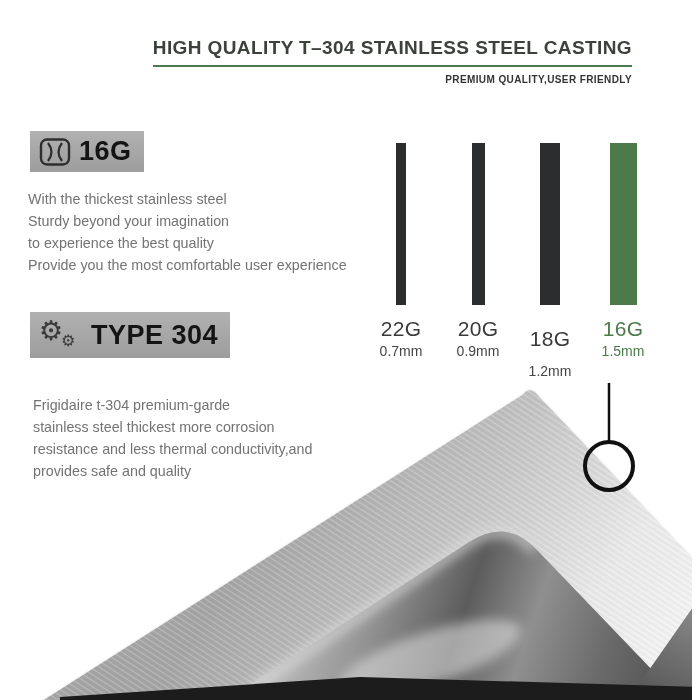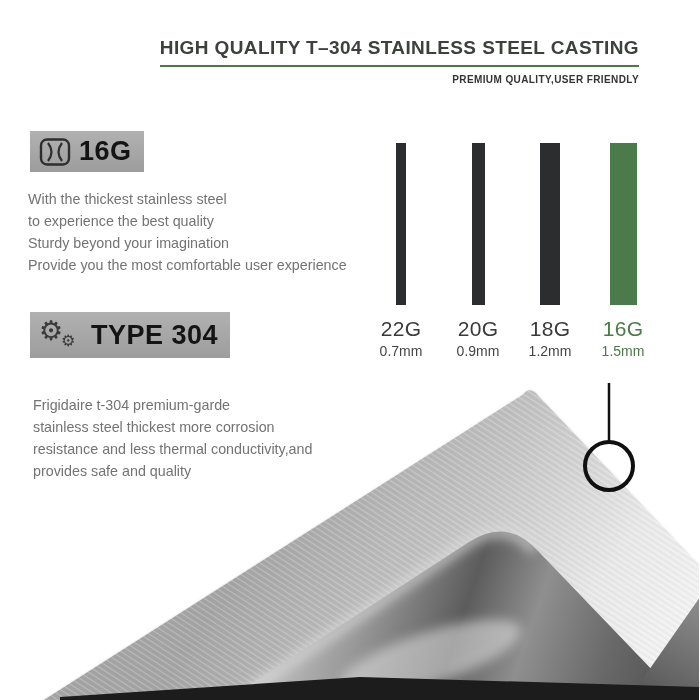--- a/index.html
+++ b/index.html
@@ -1,19 +1,18 @@
 <!DOCTYPE html>
 <html><head>
 <meta charset="utf-8">
 <style>
   html,body{margin:0;padding:0;background:#ffffff;}
   .canvas{
     position:relative;width:692px;height:700px;overflow:hidden;background:#ffffff;
     font-family:"Liberation Sans",sans-serif;
-    padding-left:7px;
   }
   
   .header{position:absolute;top:37px;right:60px;display:flex;flex-direction:column;align-items:flex-end;}
   .title{font-size:19px;font-weight:bold;color:#3c413c;letter-spacing:.4px;white-space:nowrap;}
   .title-underline{height:2px;background:#4d7a4a;align-self:stretch;margin-top:6px;}
   .subtitle{font-size:10px;font-weight:bold;color:#333333;letter-spacing:.4px;margin-top:7px;white-space:nowrap;}
   
   .badge{position:absolute;display:flex;align-items:center;gap:8px;
     background:linear-gradient(#b1b1b1,#9d9d9d);padding:0 12px 0 9px;}
   .badge-16g{left:30px;top:131px;height:41px;}
@@ -51,22 +50,22 @@
         <rect x="2" y="3.5" width="28" height="25" rx="6" fill="none" stroke="#2e2e2e" stroke-width="2.4"></rect>
         <path d="M9,7 Q16,16 9,25" fill="none" stroke="#2e2e2e" stroke-width="2.2"></path>
         <path d="M23,7 Q16,16 23,25" fill="none" stroke="#2e2e2e" stroke-width="2.2"></path>
       </svg>
     </span>
     <span class="badge-label">16G</span>
   </div>
 
   <div class="para para-16g">
     <div>With the thickest stainless steel</div>
+    <div>Sturdy beyond your imagination</div>
     <div>to experience the best quality</div>
-    <div>Sturdy beyond your imagination</div>
     <div>Provide you the most comfortable user experience</div>
   </div>
 
   <div class="badge badge-type">
     <span class="gears">
       <span class="gear-big">⚙</span>
       <span class="gear-small">⚙</span>
     </span>
     <span class="badge-label">TYPE 304</span>
   </div>
@@ -81,21 +80,21 @@
   <div class="gauge-col" style="left:366px;">
     <div class="bar" style="width: 10px; background: rgb(44, 45, 46);"></div>
     <div class="g">22G</div>
     <div class="mm">0.7mm</div>
   </div>
   <div class="gauge-col" style="left:443px;">
     <div class="bar" style="width: 13px; background: rgb(44, 45, 46);"></div>
     <div class="g">20G</div>
     <div class="mm">0.9mm</div>
   </div>
-  <div class="gauge-col" style="left:515px;">
+  <div class="gauge-col" style="left:515px;gap:10px;">
     <div class="bar" style="width: 20px; background: rgb(44, 45, 46);"></div>
     <div class="g">18G</div>
     <div class="mm">1.2mm</div>
   </div>
   <div class="gauge-col" style="left:588px;">
     <div class="bar" style="width: 27px; background: rgb(77, 122, 74);"></div>
     <div class="g" style="color: rgb(77, 122, 74);">16G</div>
     <div class="mm" style="color: rgb(77, 122, 74);">1.5mm</div>
   </div>
 

